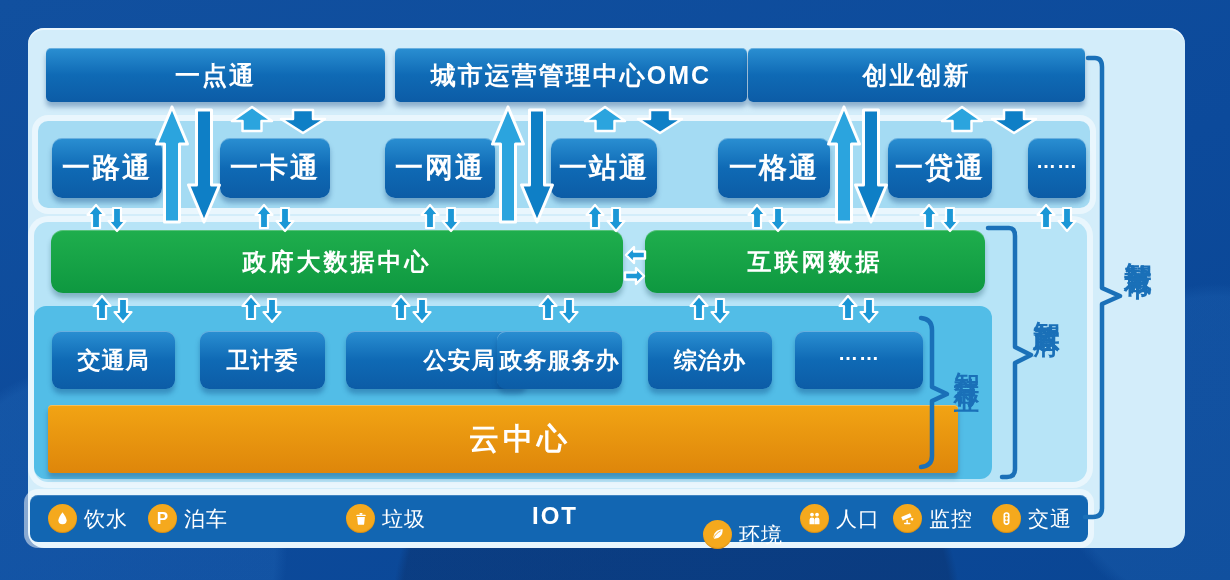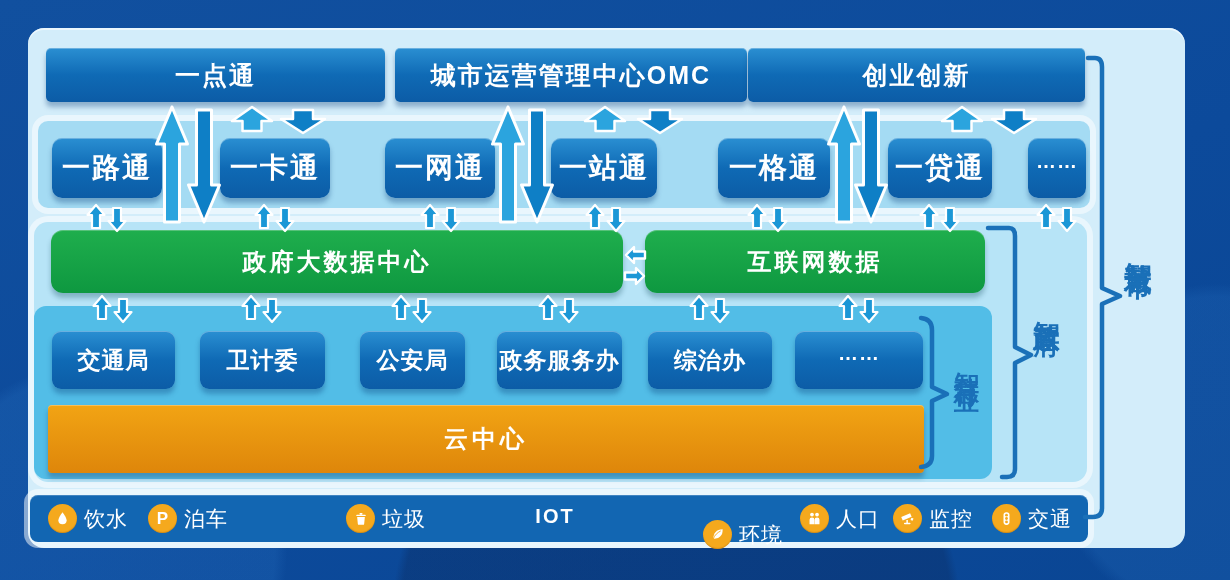--- a/index.html
+++ b/index.html
@@ -23,34 +23,34 @@
   .node{position:absolute;display:flex;align-items:center;justify-content:center;
     color:#fff;font-weight:bold;text-align:center;}
   .blue{background:linear-gradient(180deg,#2a8fd2 0%,#0f6ab5 50%,#0c5ca6 100%);
     box-shadow:0 5px 5px rgba(10,60,120,.35), inset 0 1px 0 rgba(255,255,255,.3);}
   .top-app{top:48px;height:54px;border-radius:5px;font-size:25px;letter-spacing:2px;}
   .svc{top:138px;height:60px;border-radius:10px;font-size:28px;letter-spacing:2px;}
   .green-node{top:230px;height:63px;border-radius:12px;font-size:24px;letter-spacing:3px;
     background:linear-gradient(180deg,#1fae4d 0%,#0e9840 100%);
     box-shadow:0 5px 5px rgba(15,75,90,.32), inset 0 1px 0 rgba(255,255,255,.25);}
   .dept{top:331px;height:58px;border-radius:9px;font-size:23px;letter-spacing:1px;}
-  .cloud{left:48px;top:405px;width:876px;height:68px;border-radius:4px;font-size:24px;letter-spacing:4px;
+  .cloud{left:48px;top:405px;width:876px;height:68px;border-radius:4px;font-size:30px;letter-spacing:4px;
     background:linear-gradient(180deg,#f2a414 0%,#de860a 100%);
-    box-shadow:0 5px 5px rgba(40,70,110,.38), inset 0 1px 0 rgba(255,255,255,.3);}
+    box-shadow:0 5px 5px rgba(40,70,110,.38), inset 0 1px 0 rgba(255,255,255,.3);padding-left:34px;}
   .dots-text{display:inline-block;transform:translateY(-30%);letter-spacing:1px;}
   .iot-bar{left:30px;top:495px;width:1058px;height:47px;border-radius:8px;background:#1266b2;
     box-shadow:0 0 0 6px rgba(255,255,255,.5), inset 0 1px 0 rgba(255,255,255,.2);}
   .iot-item{position:absolute;top:0;height:47px;display:flex;align-items:center;gap:7px;}
   .iot-circle{width:29px;height:29px;border-radius:50%;background:#f5a91d;
     display:flex;align-items:center;justify-content:center;flex:0 0 auto;
     box-shadow:inset 0 -1px 1px rgba(160,90,0,.35);}
   .iot-circle span{color:#fff;font-weight:bold;font-size:17px;line-height:1;}
   .iot-label{color:#fff;font-weight:normal;font-size:21px;letter-spacing:1px;}
   .iot-title{position:absolute;top:0;left:460px;width:130px;height:42px;display:flex;
-    align-items:center;justify-content:center;color:#fff;font-weight:bold;font-size:20px;letter-spacing:2px;}
+    align-items:center;justify-content:center;color:#fff;font-weight:bold;font-size:24px;letter-spacing:2px;}
   .vlabel{position:absolute;writing-mode:vertical-rl;text-orientation:upright;
     font-weight:bold;color:#1a70b8;}
   .vl-ind{left:951px;top:352px;font-size:25px;letter-spacing:5px;}
   .vl-gov{left:1030px;top:300px;font-size:26px;letter-spacing:3px;}
   .vl-city{left:1120px;top:240px;font-size:27px;letter-spacing:3px;}
   #arrow-layer{position:absolute;left:0;top:0;pointer-events:none;}
 </style>
 </head>
 <body>
 
@@ -71,21 +71,21 @@
 <div class="node blue svc" style="left:888px;width:104px;">一贷通</div>
 <div class="node blue svc" style="left:1028px;width:58px;font-size:20px;">
     <span class="dots-text">……</span>
   </div>
 
 <div class="node green-node" style="left:51px;width:572px;">政府大数据中心</div>
 <div class="node green-node" style="left:645px;width:340px;">互联网数据</div>
 
 <div class="node blue dept" style="left:52px;width:123px;">交通局</div>
 <div class="node blue dept" style="left:200px;width:125px;">卫计委</div>
-<div class="node blue dept" style="left:360px;width:105px;">公安局</div>
+<div class="node blue dept" style="left:346px;width:135px;padding-left:46px;">公安局</div>
 <div class="node blue dept" style="left:497px;width:125px;">政务服务办</div>
 <div class="node blue dept" style="left:648px;width:124px;">综治办</div>
 <div class="node blue dept" style="left:795px;width:128px;font-size:20px;">
     <span class="dots-text">……</span>
   </div>
 
 <div class="node cloud">云中心</div>
 
 <div class="abs iot-bar">
   <div class="iot-item" style="left:18px;">

